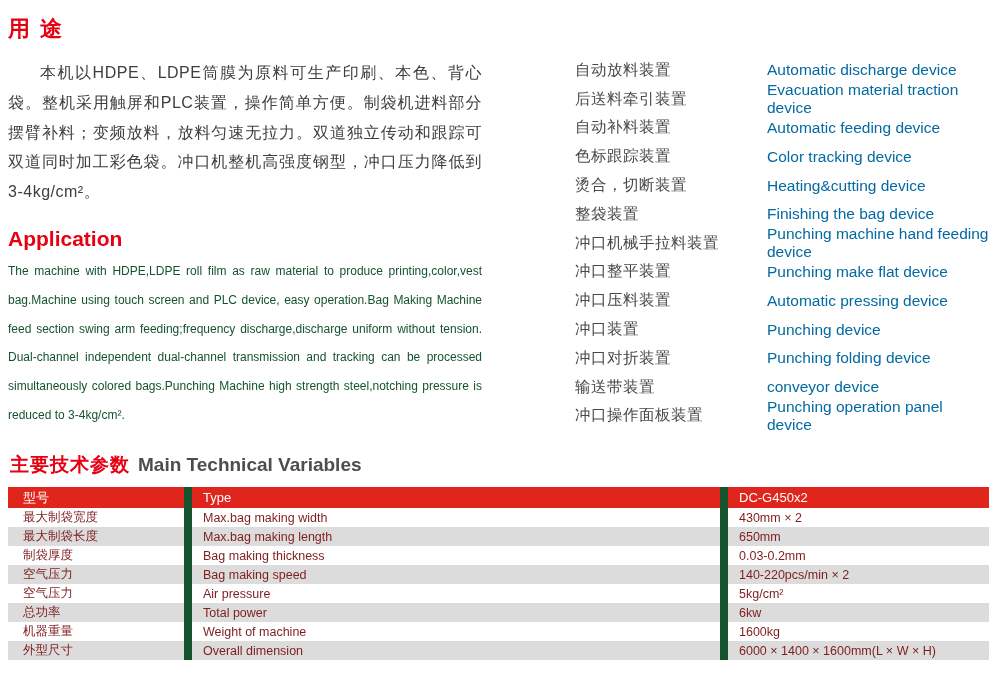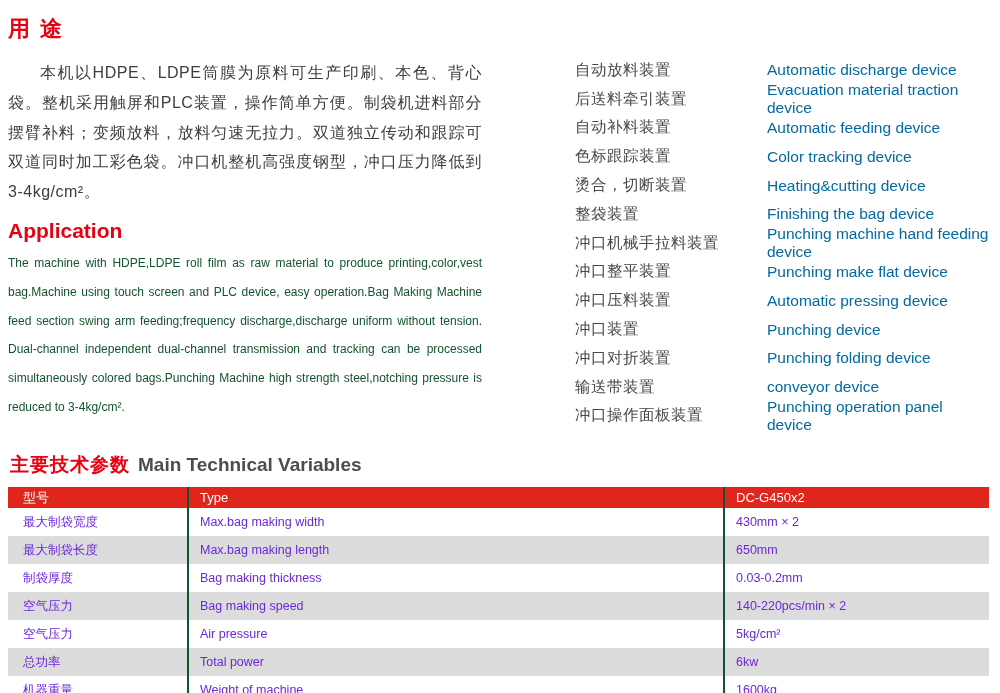--- a/index.html
+++ b/index.html
@@ -19,21 +19,21 @@
   .usage-title {
     color: #e60012; font-size: 22px; font-weight: bold;
     letter-spacing: 2px; margin-bottom: 14px;
   }
   .zh-body {
     font-size: 16px; line-height: 29.8px; color: #3e3e40;
     text-align: justify; text-indent: 2em; letter-spacing: 0.5px;
   }
   .app-title {
     color: #e60012; font-size: 21px; font-weight: bold;
-    margin-top: 12px; margin-bottom: 6px;
+    margin-top: 20px; margin-bottom: 6px;
   }
   .en-body {
     font-size: 12px; line-height: 28.8px; color: #14532d;
     text-align: justify;
   }
 
   .device-row { display: flex; height: 28.8px; align-items: center; }
   .device-zh { width: 192px; flex: 0 0 192px; font-size: 15.5px; color: #48484a; letter-spacing: 0.5px; }
   .device-en { font-size: 15.5px; color: #0369a1; }
 
@@ -43,23 +43,23 @@
   .specs-title .en { color: #4d4d4f; font-size: 19px; font-weight: bold; margin-left: 8px; }
 
   table.spec-table { width: 981px; border-collapse: collapse; table-layout: fixed; }
   .spec-table col.c1 { width: 180px; }
   .spec-table col.c2 { width: 536px; }
   .spec-table col.c3 { width: 265px; }
   .spec-table th {
     background: #e0251c; color: #ffffff; font-weight: normal;
     text-align: left; height: 21px; font-size: 13px; margin-left: 44px;
   }
-  .spec-table td { height: 28px; font-size: 12.5px; color: #6d28d9; }
+  .spec-table td { height: 19px; font-size: 12.5px; color: #7f1d1d; }
   .spec-table th, .spec-table td { padding: 0 0 0 15px; vertical-align: middle; }
-  .spec-table th + th, .spec-table td + td { border-left: 2px solid #14532d; padding-left: 11px; }
+  .spec-table th + th, .spec-table td + td { border-left: 8px solid #14532d; padding-left: 11px; }
   .spec-table tbody tr:nth-child(even) { background: #dcdcdc; }
   .spec-table tbody tr:nth-child(odd) { background: #ffffff; }
 </style>
 </head>
 <body>
 
 <div class="page">
   <div class="top">
 
     <div class="left-col">

